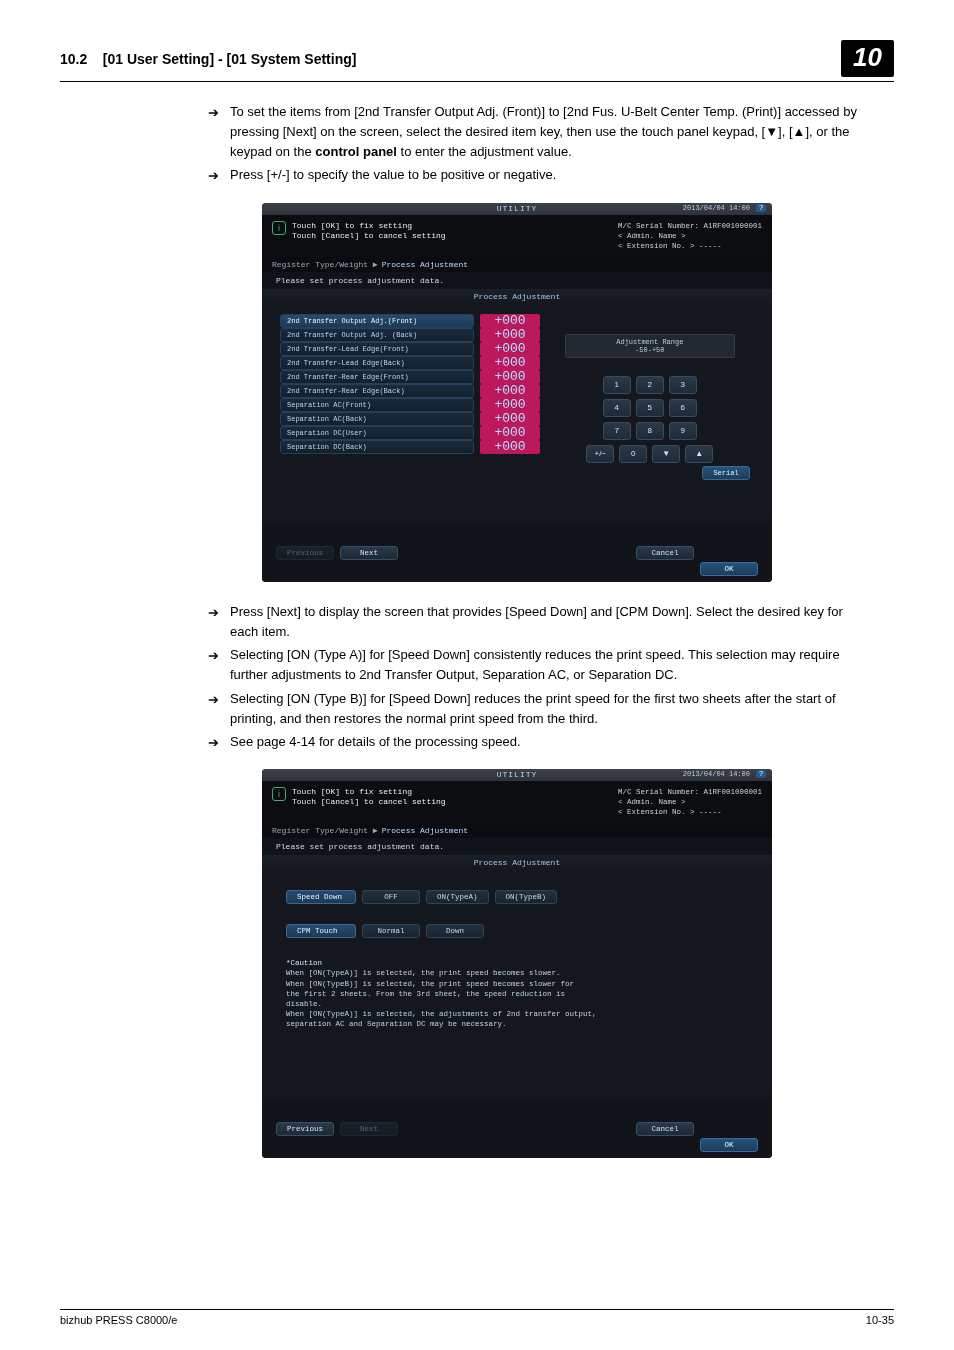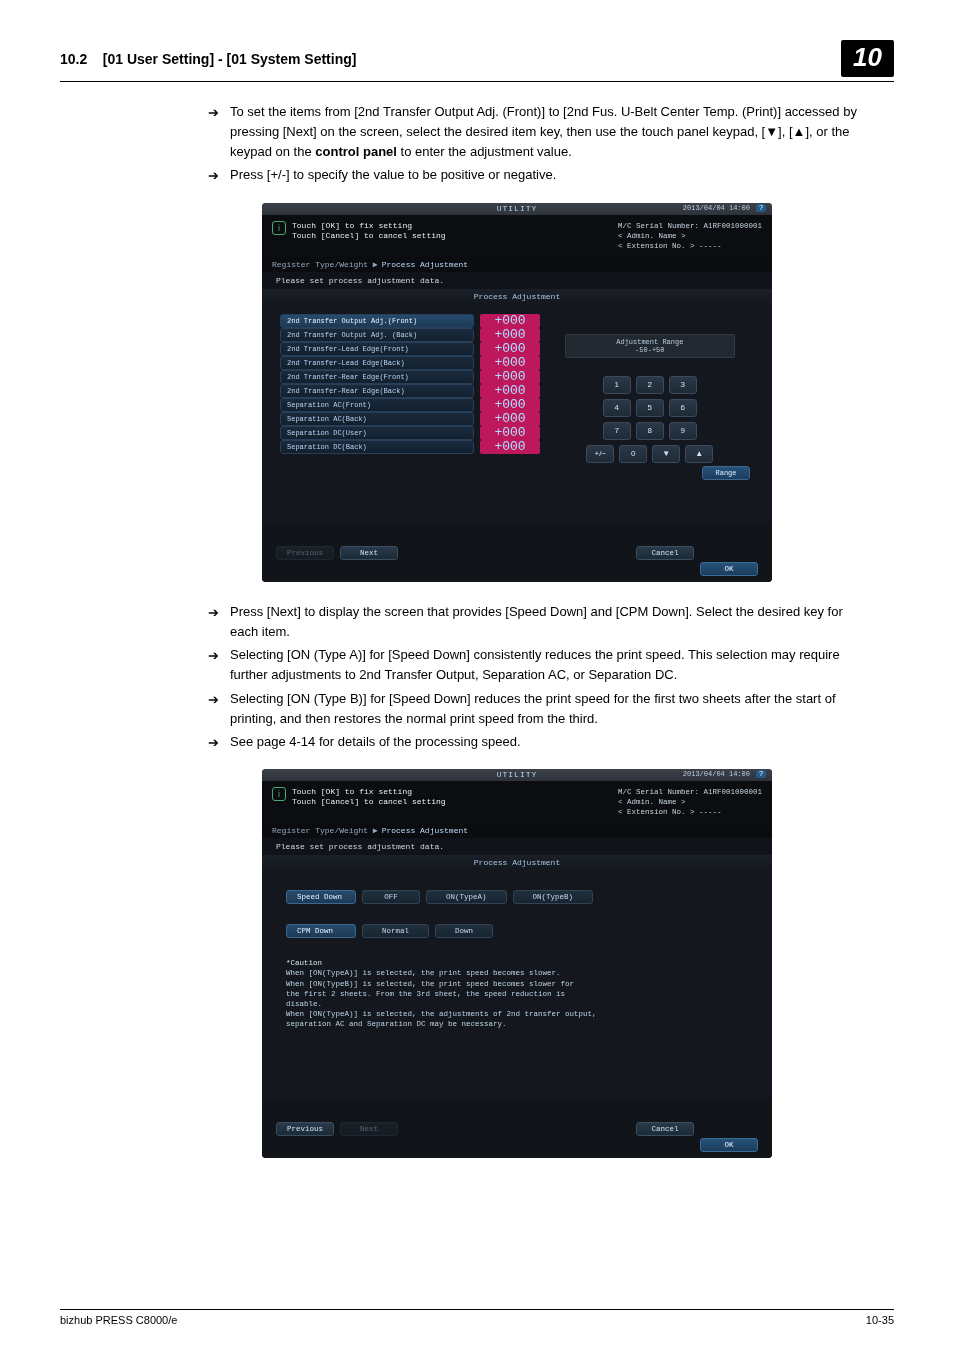--- a/index.html
+++ b/index.html
@@ -181,21 +181,21 @@
     background:#14181e; padding:20px 24px 10px 24px;
     min-height: 230px;
   }
   .ss-mode-row { display:flex; align-items:center; gap:6px; margin-bottom:20px;}
   .ss-mode-label {
     height:14px; min-width:70px; padding:0 10px;
     background:linear-gradient(#274b6e,#1c3a56); border:1px solid #3a6890;
     border-radius:3px; display:flex; align-items:center; color:#e4f2ff; font-size:7.5px;
   }
   .ss-mode-opt {
-    height:14px; min-width:58px; padding:0 19px;
+    height:14px; min-width:58px; padding:0 10px;
     background:linear-gradient(#20303e,#182430); border:1px solid #304454;
     border-radius:3px; display:flex; align-items:center; justify-content:center;
     color:#c4daec; font-size:7.5px;
   }
   .ss-caution {
     color:#bcd2e4; font-size:7.5px; line-height:1.35; margin-top:8px;
     width: 95%;
   }
   .ss-caution .ttl { color:#d8e8f4; }
 
@@ -306,21 +306,21 @@
                 <div class="ss-key">8</div>
                 <div class="ss-key">9</div>
               </div>
             <div class="ss-keypad-row4" id="ss1-keys4">
                 <div class="ss-key" style="width: 28px;">+/−</div>
                 <div class="ss-key" style="width: 28px;">0</div>
                 <div class="ss-key" style="width: 28px;">▼</div>
                 <div class="ss-key" style="width: 28px;">▲</div>
               </div>
           </div>
-          <div class="ss-reset">Range</div>
+          <div class="ss-reset">Serial</div>
         </div>
         <div class="ss-footer">
           <div class="ss-fbtn dim">Previous</div>
           <div class="ss-fbtn">Next</div>
           <div class="ss-spacer"></div>
           <div class="ss-fbtn">Cancel</div>
           <div class="ss-fbtn primary">OK</div>
         </div>
       </div>
     </div>
@@ -370,21 +370,21 @@
         <div class="ss-sub">Please set process adjustment data.</div>
         <div class="ss-tabbar">Process Adjustment</div>
         <div class="ss-body2">
           <div class="ss-mode-row" id="ss2-row1">
               <div class="ss-mode-label">Speed Down</div>
               <div class="ss-mode-opt">OFF</div>
               <div class="ss-mode-opt">ON(TypeA)</div>
               <div class="ss-mode-opt">ON(TypeB)</div>
             </div>
           <div class="ss-mode-row" id="ss2-row2">
-              <div class="ss-mode-label">CPM Down</div>
+              <div class="ss-mode-label">CPM Touch</div>
               <div class="ss-mode-opt">Normal</div>
               <div class="ss-mode-opt">Down</div>
             </div>
           <div class="ss-caution">
             <div class="ttl">*Caution</div>
             <div>When [ON(TypeA)] is selected, the print speed becomes slower.</div>
             <div>When [ON(TypeB)] is selected, the print speed becomes slower for</div>
             <div>the first 2 sheets. From the 3rd sheet, the speed reduction is</div>
             <div>disable.</div>
             <div>When [ON(TypeA)] is selected, the adjustments of 2nd transfer output,</div>

